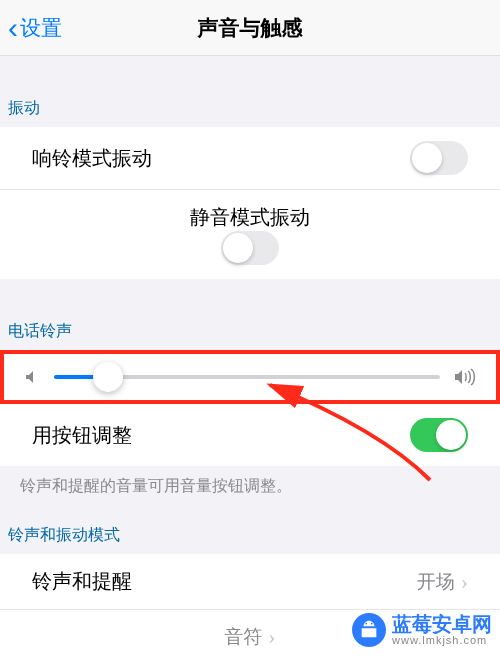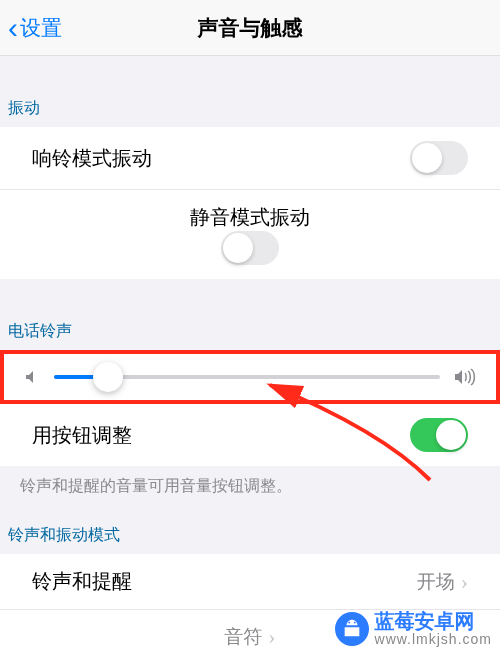--- a/index.html
+++ b/index.html
@@ -22,21 +22,21 @@
     .slider-wrap { background: #fff; padding: 14px 20px; display: flex; align-items: center; border: 4px solid #ff2a1a; }
     .vol-icon { color: #8a8a8e; flex-shrink: 0; }
     .slider-track { flex: 1; height: 4px; background: #d1d1d6; border-radius: 2px; position: relative; margin: 0 14px; }
     .slider-fill { position: absolute; height: 100%; background: #007aff; border-radius: 2px; left: 0; width: 14%; }
     .slider-thumb { position: absolute; width: 30px; height: 30px; background: #fff; border-radius: 50%; top: -13px; left: 14%; margin-left: -15px; box-shadow: 0 2px 6px rgba(0,0,0,.25); cursor: pointer; }
     .spacer { height: 24px; }
     .annotation-arrow { position: absolute; pointer-events: none; }
     .watermark { position: absolute; right: 8px; bottom: 8px; display: flex; align-items: center; gap: 6px; pointer-events: none; }
     .watermark-logo { width: 34px; height: 34px; background: #2b7cff; border-radius: 50%; display: flex; align-items: center; justify-content: center; position: relative; }
     .watermark-text-top { font-size: 20px; font-weight: 700; color: #2b7cff; line-height: 1; }
-    .watermark-text-sub { font-size: 14px; color: #888; letter-spacing: 1px; }
+    .watermark-text-sub { font-size: 11px; color: #888; letter-spacing: 1px; }
   </style>
 </head>
 <body>
 
 <div class="header">
   <div class="back">
     <span class="back-chevron">‹</span>
     <span>设置</span>
   </div>
   <div class="title">声音与触感</div>

